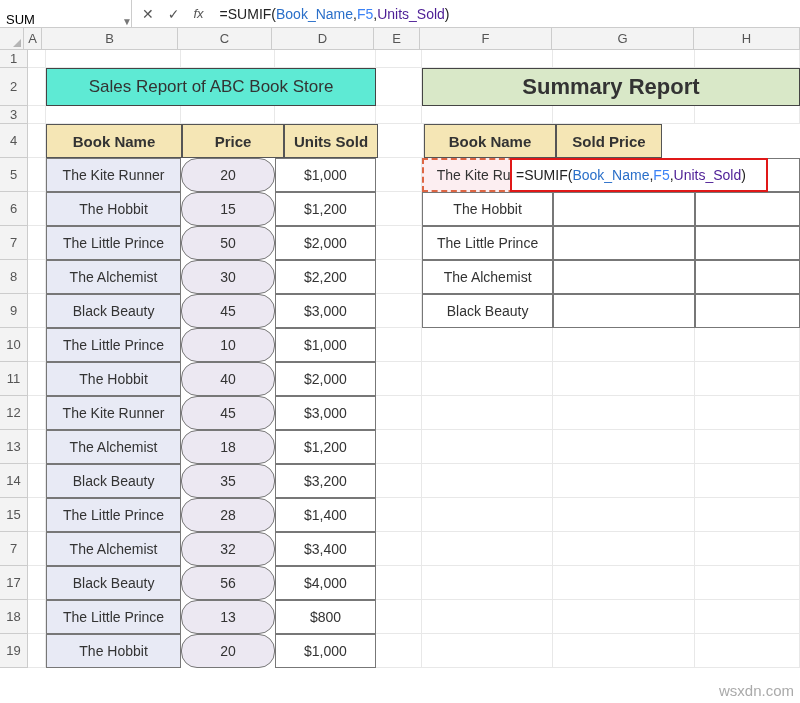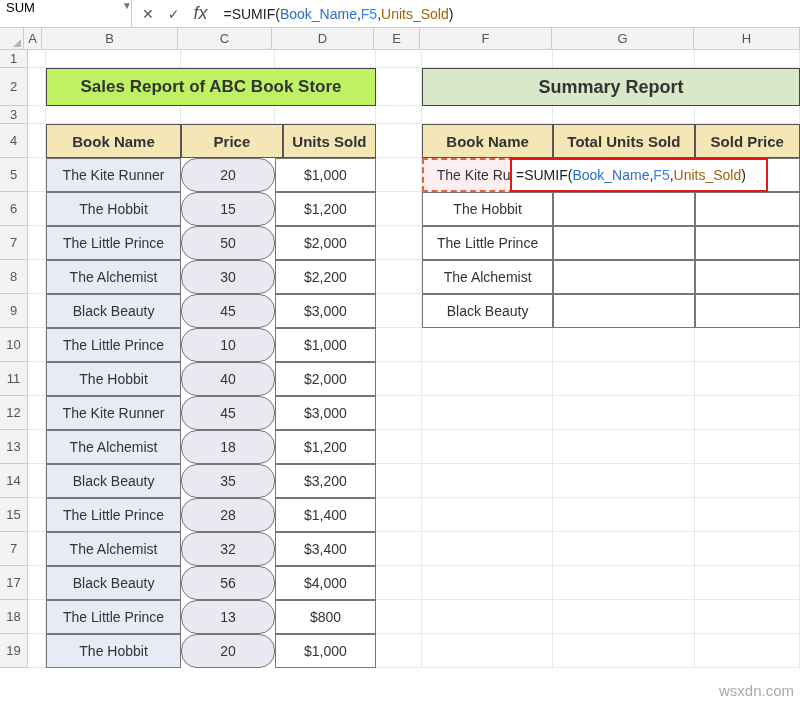--- a/index.html
+++ b/index.html
@@ -1,23 +1,23 @@
 <!DOCTYPE html>
 <html><head>
   <meta charset="utf-8">
   <style>
     * { box-sizing: border-box; margin: 0; padding: 0; }
     body { font-family: "Segoe UI", Arial, sans-serif; font-size: 14px; background: #fff; color: #222; width: 800px; height: 703px; overflow: hidden; position: relative; }
     .formula-bar { display: flex; align-items: center; height: 28px; border-bottom: 1px solid #ccc; background: #fff; }
-    .name-box { display: flex; align-items: flex-start; width: 132px; height: 100%; border-right: 1px solid #ccc; padding: 0 6px; gap: 30px; }
+    .name-box { display: flex; align-items: flex-end; width: 132px; height: 100%; border-right: 1px solid #ccc; padding: 0 6px; gap: 30px; }
     .name-box input { border: none; width: 86px; font-size: 13px; outline: none; background: transparent; }
     .name-box .dd { color: #777; font-size: 10px; margin-left: auto; }
     .fb-btns { display: flex; align-items: center; gap: 14px; padding: 0 10px; color: #555; }
     .fb-btns span { cursor: pointer; }
-    .fx { font-style: italic; color: #555; font-size: 18px; }
+    .fx { font-style: italic; color: #555; font-size: 13px; }
     .formula-input { flex: 1; height: 100%; padding: 0 6px; display: flex; align-items: center; font-size: 14px; }
     .gridarea { display: flex; }
     .corner { width: 28px; height: 22px; border-right: 1px solid #ccc; border-bottom: 1px solid #ccc; background: #f3f3f3; position: relative; }
     .corner::after { content: ""; position: absolute; right: 2px; bottom: 2px; border-style: solid; border-width: 0 0 8px 8px; border-color: transparent transparent #b5b5b5 transparent; }
     .colheads { display: flex; flex: 1; }
     .colhead { height: 22px; border-right: 1px solid #ccc; border-bottom: 1px solid #ccc; background: #f3f3f3; display: flex; align-items: center; justify-content: center; color: #555; font-size: 13px; }
     .rowheads { float: left; }
     .rowhead { width: 28px; border-right: 1px solid #ccc; border-bottom: 1px solid #ccc; background: #f3f3f3; display: flex; align-items: center; justify-content: center; color: #555; font-size: 13px; }
     .cells { position: relative; margin-left: 28px; }
     .cellrow { display: flex; }
@@ -30,32 +30,32 @@
     .cE { width: 46px; }
     .cF { width: 132px; }
     .cG { width: 142px; }
     .cH { width: 106px; }
     
     .r1 { height: 18px; }
     .r2 { height: 38px; }
     .r3 { height: 18px; }
     .rN { height: 34px; }
     
-    .title1 { background: #bef264; font-weight: bold; font-size: 17px; border: 1px solid #444; }
-    .title2 { background: #d9e8c8; font-weight: bold; font-size: 18px; border: 1px solid #444; }
+    .title1 { background: #5eead4; font-weight: normal; font-size: 17px; border: 1px solid #444; }
+    .title2 { background: #d9e8c8; font-weight: bold; font-size: 22px; border: 1px solid #444; }
     .head1 { background: #f5e6b5; font-weight: bold; font-size: 15px; border: 1px solid #555; }
     .head2 { background: #f5e6b5; font-weight: bold; font-size: 15px; border: 1px solid #555; }
     .tcell { border: 1px solid #777; background: #fff; }
     .left-b { background: #e8eaf5; }
     .left-c { background: #ece8f2; border-radius: 16px; }
     .sel-f5 { border: 2px dashed #d64; background: #fceef1; }
     .edit-overlay { position: absolute; border: 2.5px solid #e01818; box-shadow: 0 0 0 1px #fff inset; background: #fff; display: flex; align-items: center; padding: 0 4px; font-size: 14px; z-index: 5; }
     .clr-name { color: #2a6fc9; }
     .clr-ref { color: #3b82f6; }
-    .clr-af  { color: #a16207; }
+    .clr-af  { color: #4c1d95; }
     .watermark { position: absolute; right: 6px; bottom: 4px; font-size: 15px; color: #aaa; }
   </style>
 </head>
 <body>
 
 <div class="formula-bar">
   <div class="name-box">
     <input value="SUM" style="">
     <span class="dd">▼</span>
   </div>
@@ -142,21 +142,20 @@
       <div class="cell cH r3"></div>
   </div>
 
   <div class="cellrow">
     <div class="cell cA rN"></div>
     <div class="cell head1 cB rN">Book Name</div>
     <div class="cell head1 cD rN">Price</div>
     <div class="cell head1 cC rN">Units Sold</div>
     <div class="cell cE rN"></div>
     <div class="cell head2 cF rN">Book Name</div>
-    <div class="cell head2 cG rN">Total Units Sold</div>
     <div class="cell head2 cH rN">Sold Price</div>
   </div>
 
   <div id="data-rows">
       <div class="cellrow">
         <div class="cell cA rN"></div>
         <div class="cell tcell left-b cB rN">The Kite Runner</div>
         <div class="cell tcell left-c cC rN">20</div>
         <div class="cell tcell cD rN">$1,000</div>
         <div class="cell cE rN"></div>

